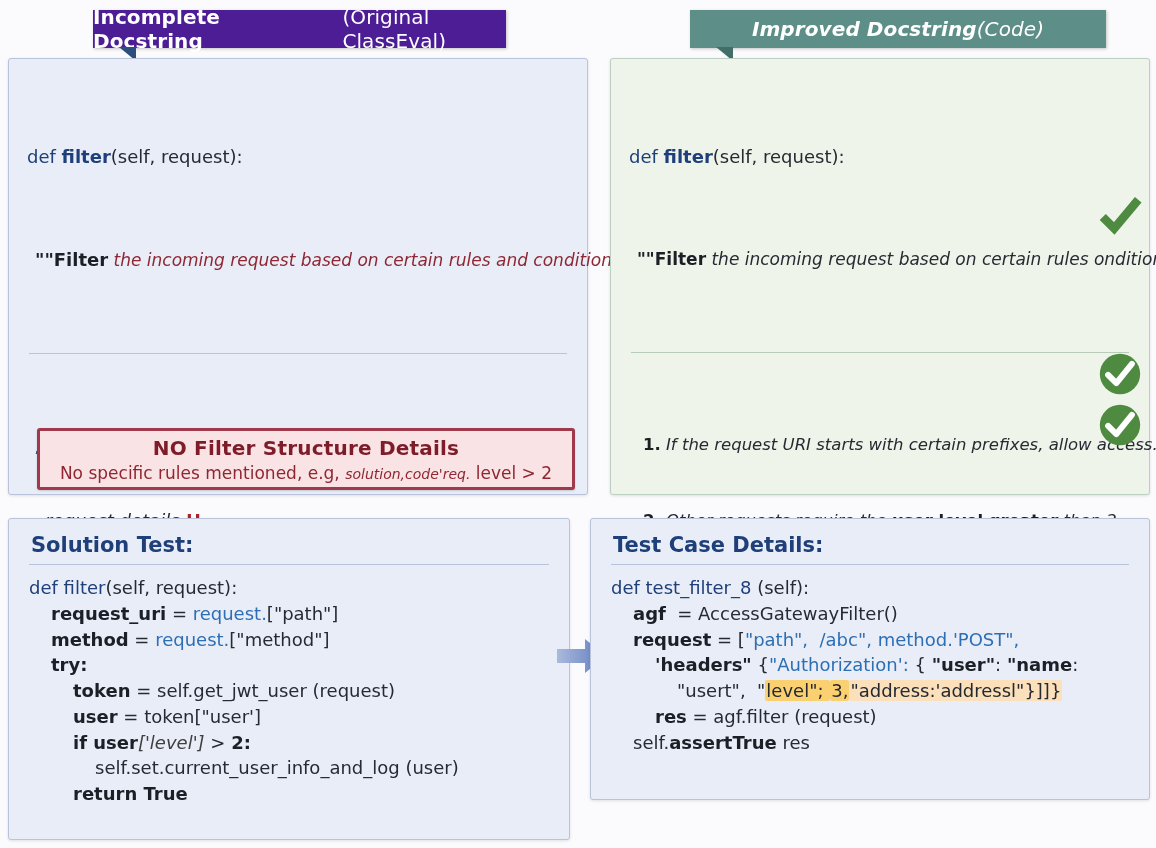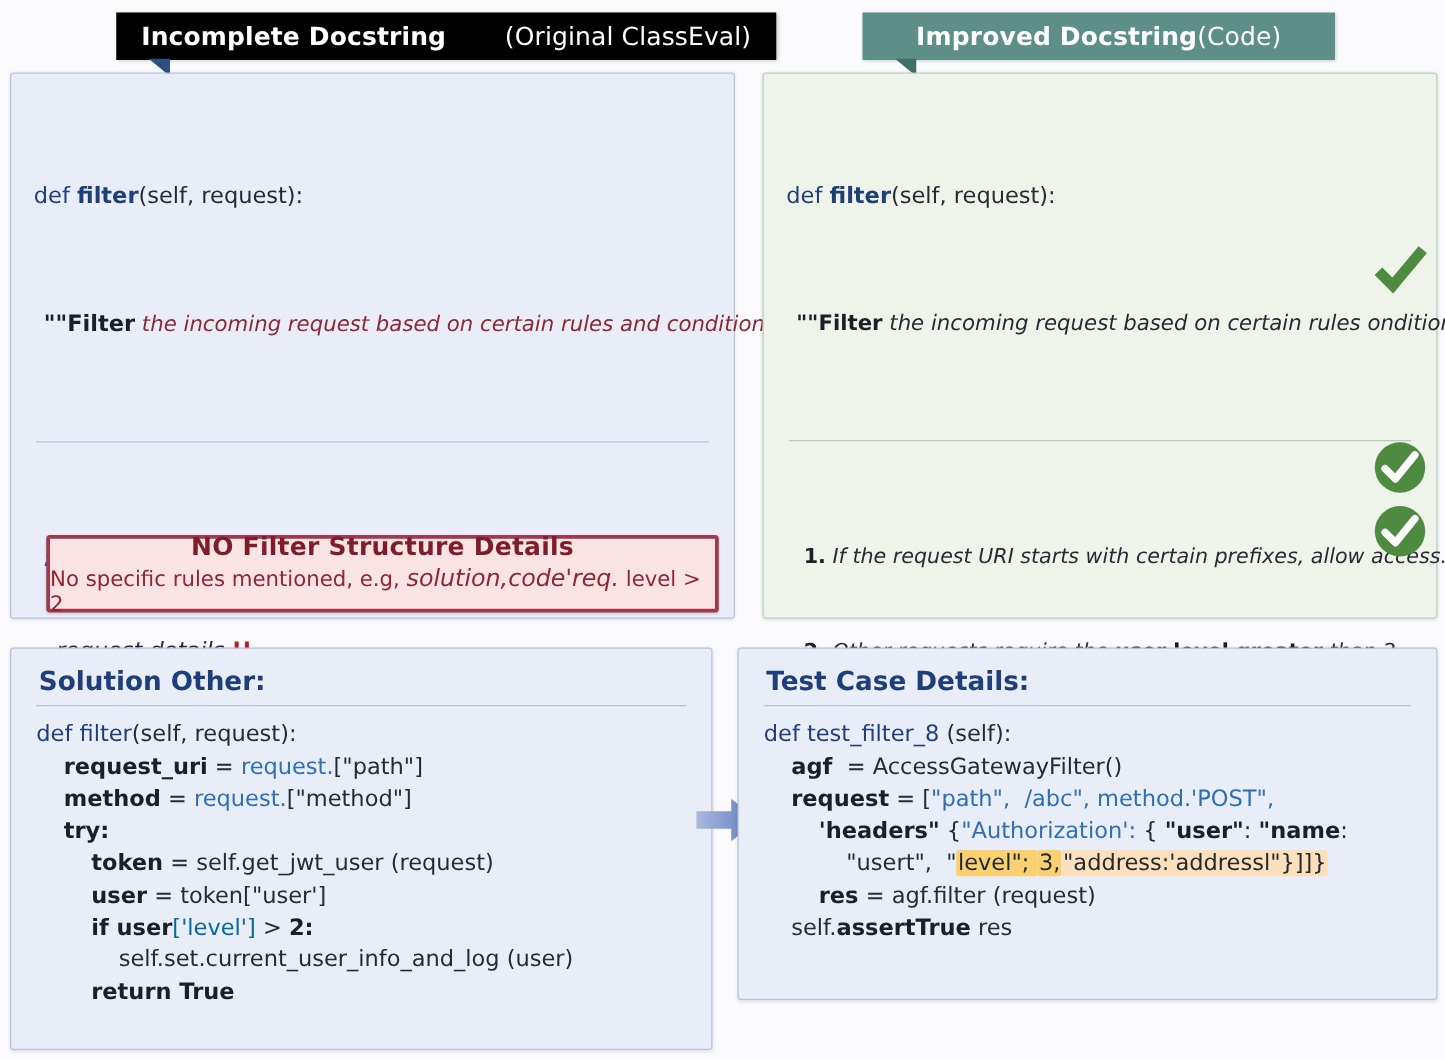--- a/index.html
+++ b/index.html
@@ -24,23 +24,23 @@
   }
   .banner .b-strong{font-weight:bold;}
   .banner .b-light{font-weight:normal;}
   .banner .tail{
     position:absolute;bottom:-13px;left:26px;
     width:0;height:0;
     border-left:17px solid transparent;
     border-right:0px solid transparent;
     border-top:14px solid currentColor;
   }
-  #banner-left{left:93px;top:10px;width:528px;background:#000000;gap:47px;}
+  #banner-left{left:93px;top:10px;width:413px;background:#4c1d95;gap:47px;}
   #banner-left .tail{color:#2d4f7d;}
-  #banner-right{left:690px;top:10px;width:378px;background:#5d8e87;}
+  #banner-right{left:690px;top:10px;width:416px;background:#5d8e87;font-style:italic;}
   #banner-right .tail{color:#416e67;}
 
   
   .panel{
     position:absolute;
     border:1px solid #b9c4dc;
     border-radius:3px;
     box-shadow:0 1px 3px rgba(30,40,70,.12);
     box-sizing:border-box;
   }
@@ -63,42 +63,42 @@
   .plain{color:#262b33;}
   .dockey{color:#2c4f8c;font-weight:bold;font-style:italic;}
   .dockey2{color:#2c4f8c;font-weight:bold;}
   .dred{color:#8e2733;font-style:italic;}
   .dbold{color:#1b1f26;font-weight:bold;}
   .dplain{color:#262b33;font-style:italic;}
   .dtype{color:#8e2733;font-weight:bold;}
   .qmark{color:#b11f2b;font-weight:bold;font-size:30px;line-height:0;vertical-align:-2px;}
   .bang{color:#b11f2b;font-weight:bold;}
   .blue{color:#2c6fb5;}
-  .red{color:#0369a1;}
+  .red{color:#404040;font-style:italic;}
   .num{color:#1b1f26;font-weight:bold;}
 
   .rule{height:1px;background:#b8c4da;margin:9px 2px 9px 2px;}
   .rule-g{height:1px;background:#b9cbb9;margin:9px 2px 9px 2px;}
 
   .pad{padding:14px 18px 0 18px;}
 
   
   #warn-box{
     position:absolute;left:28px;top:369px;width:538px;height:62px;
     background:#fae3e4;
     border:3px solid #a03murky;
     border:3px solid #a0394c;
     border-radius:3px;
     box-sizing:border-box;
     display:flex;flex-direction:column;align-items:center;justify-content:center;
     box-shadow:0 1px 2px rgba(0,0,0,.15);
   }
   #warn-title{color:#7e1c2a;font-weight:bold;font-size:20px;letter-spacing:.2px;}
   #warn-sub{color:#8e2733;font-size:17px;margin-top:3px;}
-  #warn-sub .small-it{font-size:19px;font-style:italic;}
+  #warn-sub .small-it{font-size:14px;font-style:italic;}
 
   
   .check-plain{position:absolute;width:46px;height:46px;}
   .check-circle{position:absolute;width:44px;height:44px;}
 
   
   #flow-arrow{position:absolute;left:557px;top:636px;width:50px;height:40px;}
 
   
   .hl{background:#fbd071;border-radius:2px;padding:0 1px;}
@@ -197,21 +197,21 @@
   <svg class="check-circle" style="left:1098px;top:352px;" viewBox="0 0 48 48">
     <circle cx="24" cy="24" r="22" fill="#4e8a3f"></circle>
     <path d="M11 25 L20 34 L37 13" fill="none" stroke="#ffffff" stroke-width="6.5" stroke-linecap="round" stroke-linejoin="round"></path>
   </svg>
   <svg class="check-circle" style="left:1098px;top:403px;" viewBox="0 0 48 48">
     <circle cx="24" cy="24" r="22" fill="#4e8a3f"></circle>
     <path d="M11 25 L20 34 L37 13" fill="none" stroke="#ffffff" stroke-width="6.5" stroke-linecap="round" stroke-linejoin="round"></path>
   </svg>
 
   <div class="panel" id="panel-solution">
-    <div class="title-hdr">Solution Other:</div>
+    <div class="title-hdr">Solution Test:</div>
     <div class="title-rule"></div>
     <div class="code" id="solution-lines" style="padding:6px 20px;"><div class="ln ind" style="padding-left: 0px;"><span class="kw">def </span><span class="kw">filter</span><span class="plain">(self, request):</span></div><div class="ln ind1" style="padding-left: 22px;"><span class="dbold">request_uri</span><span class="plain"> = </span><span class="blue">request.</span><span class="plain">["path"]</span></div><div class="ln ind1" style="padding-left: 22px;"><span class="dbold">method</span><span class="plain"> = </span><span class="blue">request.</span><span class="plain">["method"]</span></div><div class="ln ind1" style="padding-left: 22px;"><span class="dbold">try:</span></div><div class="ln ind2" style="padding-left: 44px;"><span class="dbold">token</span><span class="plain"> = self.get_jwt_user (request)</span></div><div class="ln ind2" style="padding-left: 44px;"><span class="dbold">user</span><span class="plain"> = token["user']</span></div><div class="ln ind2" style="padding-left: 44px;"><span class="dbold">if user</span><span class="red">['level']</span><span class="plain"> &gt; </span><span class="num">2:</span></div><div class="ln ind3" style="padding-left: 66px;"><span class="plain">self.set.current_user_info_and_log (user)</span></div><div class="ln ind2" style="padding-left: 44px;"><span class="dbold">return True</span></div></div>
   </div>
 
   <svg id="flow-arrow" viewBox="0 0 50 40">
     <defs>
       <linearGradient id="ag" x1="0" y1="0" x2="1" y2="0">
         <stop offset="0%" stop-color="#aab9dd"></stop>
         <stop offset="100%" stop-color="#5e7cbd"></stop>
       </linearGradient>

